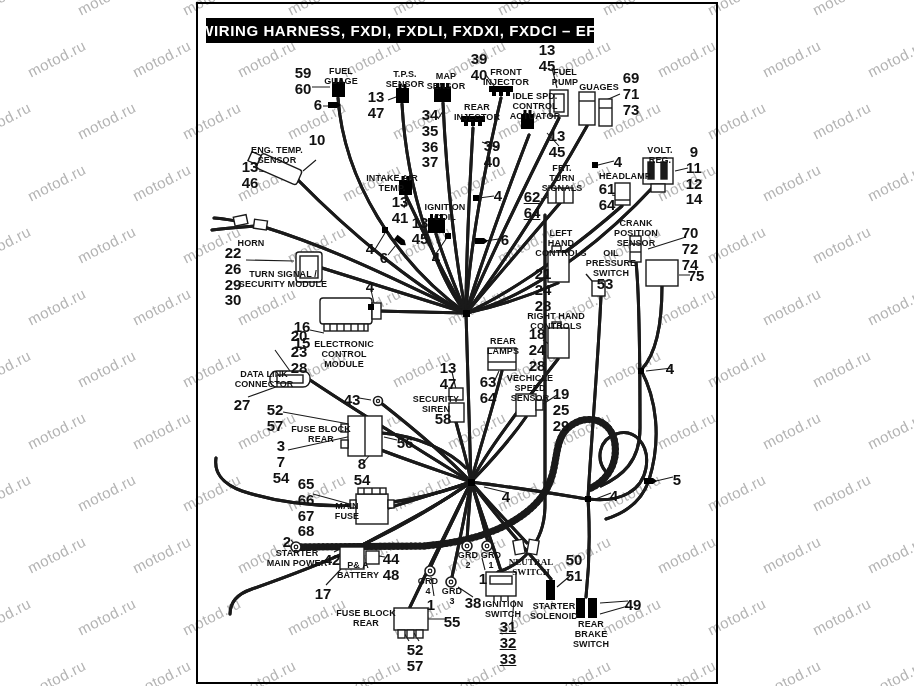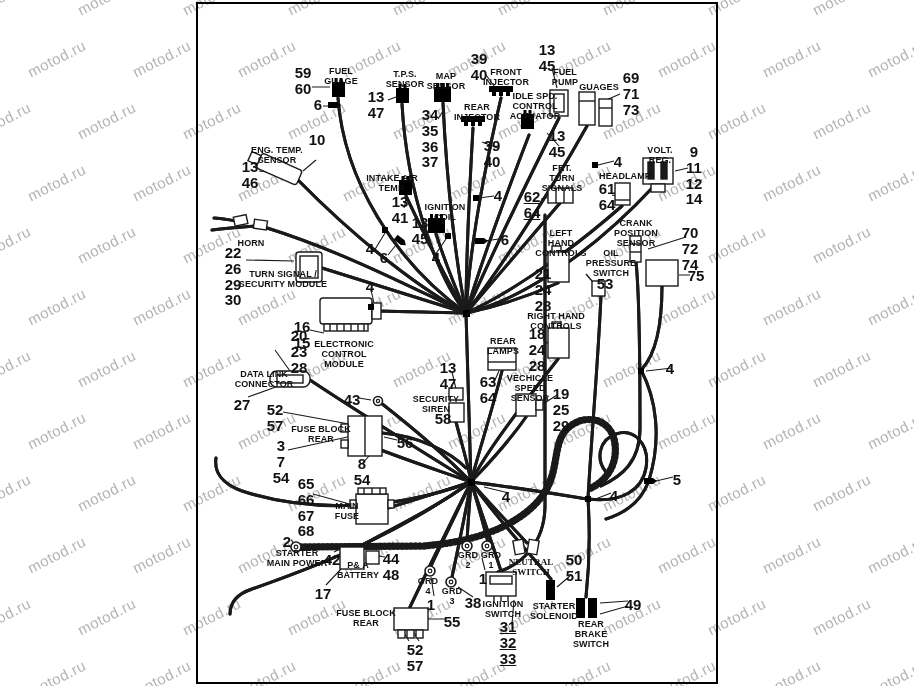--- a/index.html
+++ b/index.html
@@ -143,20 +143,23 @@
       <div class="wm" style="left: 130px; top: 670px;">motod.ru</div>
       <div class="wm" style="left: 235px; top: 670px;">motod.ru</div>
       <div class="wm" style="left: 340px; top: 670px;">motod.ru</div>
       <div class="wm" style="left: 445px; top: 670px;">motod.ru</div>
       <div class="wm" style="left: 550px; top: 670px;">motod.ru</div>
       <div class="wm" style="left: 655px; top: 670px;">motod.ru</div>
       <div class="wm" style="left: 760px; top: 670px;">motod.ru</div>
       <div class="wm" style="left: 865px; top: 670px;">motod.ru</div>
     </div>
   <div id="frame"></div>
+  <div id="titlebar">
+    <span>WIRING HARNESS, FXDI, FXDLI, FXDXI, FXDCI – EFI</span>
+  </div>
 
   <svg id="dsvg" width="914" height="686" viewBox="0 0 914 686">
 
     <g id="W">
       <path d="M338,98 C344,180 395,262 466,313"></path>
       <path d="M298,180 C362,245 425,292 466,313"></path>
       <path d="M264,227 C345,252 420,292 466,313"></path>
       <path d="M322,268 C385,288 432,302 466,313"></path>
       <path d="M380,311 C410,312 440,312 466,313"></path>
       <path d="M402,104 C407,195 438,278 466,313"></path>

